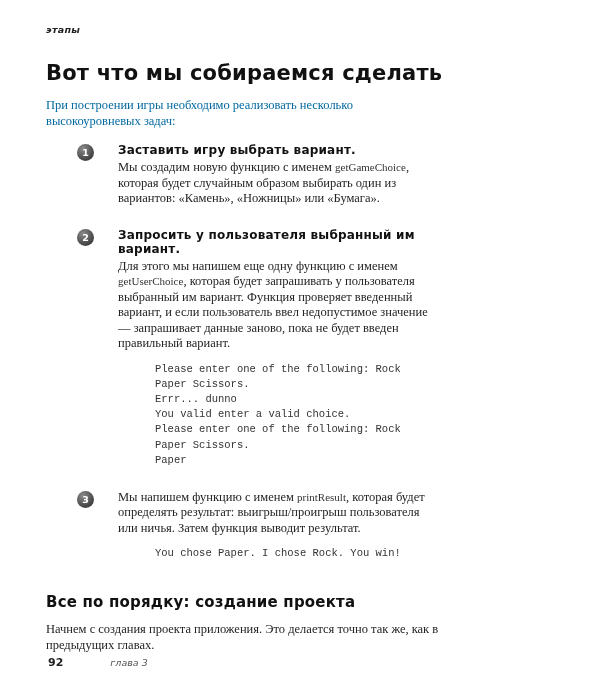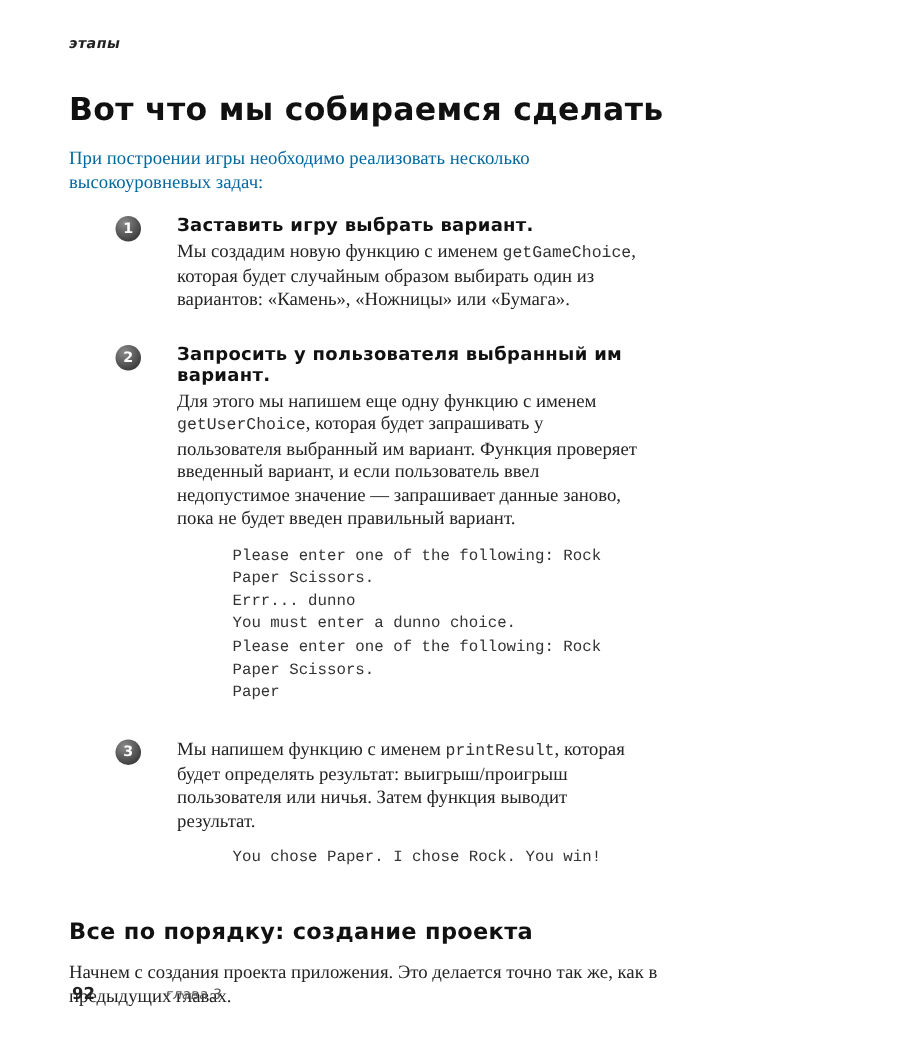--- a/index.html
+++ b/index.html
@@ -48,21 +48,21 @@
     font-family:"DejaVu Sans",sans-serif;
     font-size:12px;font-weight:bold;color:#111;
     letter-spacing:.2px;
   }
   p.step-body{
     margin:0;
     font-family:"Liberation Serif",serif;
     font-size:12.5px;line-height:1.24;color:#242424;
   }
   .seg-code{
-    font-family:Liberation Mono, monospace;
+    font-family:Liberation Serif, serif;
     font-size:11px;color:#333;
   }
   .console{
     margin:10px 0 1px 37px;
     font-family:"Liberation Mono",monospace;
     font-size:10.5px;line-height:15.2px;color:#333;
   }
   h2.section{
     margin:30px 0 0 0;
     font-family:"DejaVu Sans",sans-serif;
@@ -112,21 +112,21 @@
       <div class="step">
         <div class="badge-col">
           <div class="badge">2</div>
         </div>
         <div class="step-main">
           <h3 class="step-heading">Запросить у пользователя выбранный им вариант.</h3>
           <p class="step-body"><span>Для этого мы напишем еще одну функцию с именем </span><span class="seg-code">getUserChoice</span><span>, которая будет запрашивать у пользователя выбранный им вариант. Функция проверяет введенный вариант, и если пользователь ввел недопустимое значение — запрашивает данные заново, пока не будет введен правильный вариант.</span></p>
           <div class="console">
             <div>Please enter one of the following: Rock Paper Scissors.</div>
             <div>Errr... dunno</div>
-            <div>You must enter a dunno choice.</div>
+            <div>You valid enter a valid choice.</div>
             <div>Please enter one of the following: Rock Paper Scissors.</div>
             <div>Paper</div>
           </div>
         </div>
       </div>
       <div class="step">
         <div class="badge-col">
           <div class="badge">3</div>
         </div>
         <div class="step-main">

